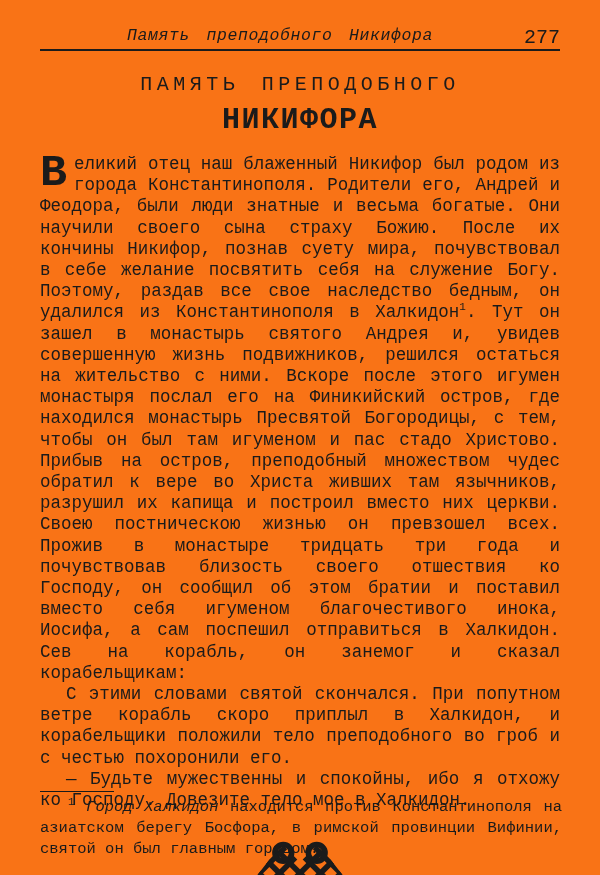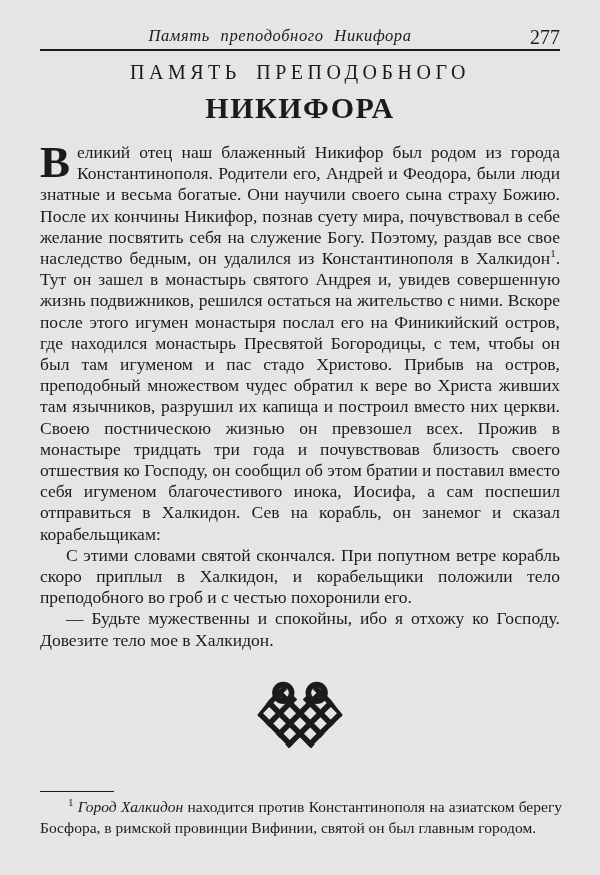--- a/index.html
+++ b/index.html
@@ -4,23 +4,23 @@
 <style>
   html, body {
     margin: 0;
     padding: 0;
     background: #ffffff;
   }
   .page {
     position: relative;
     width: 600px;
     height: 875px;
-    background: #e5e5e5;
+    background: #f97316;
     color: #1b1b1b;
-    font-family: Liberation Serif, serif;
+    font-family: Liberation Mono, monospace;
     overflow: hidden;
     box-sizing: border-box;
     padding: 26px 40px 0 40px;
   }
 
   
   .running-head {
     position: relative;
     height: 21px;
     border-bottom: 2px solid #1b1b1b;
@@ -39,21 +39,21 @@
   }
   .page-number {
     position: absolute;
     right: 0;
     top: 0;
     font-size: 20px;
   }
 
   
   .chapter-title-block {
-    margin-top: 10px;
+    margin-top: 22px;
     text-align: center;
   }
   .chapter-title-line1 {
     font-size: 20px;
     letter-spacing: 4.5px;
     word-spacing: 6px;
     font-weight: normal;
   }
   .chapter-title-line2 {
     margin-top: 7px;

